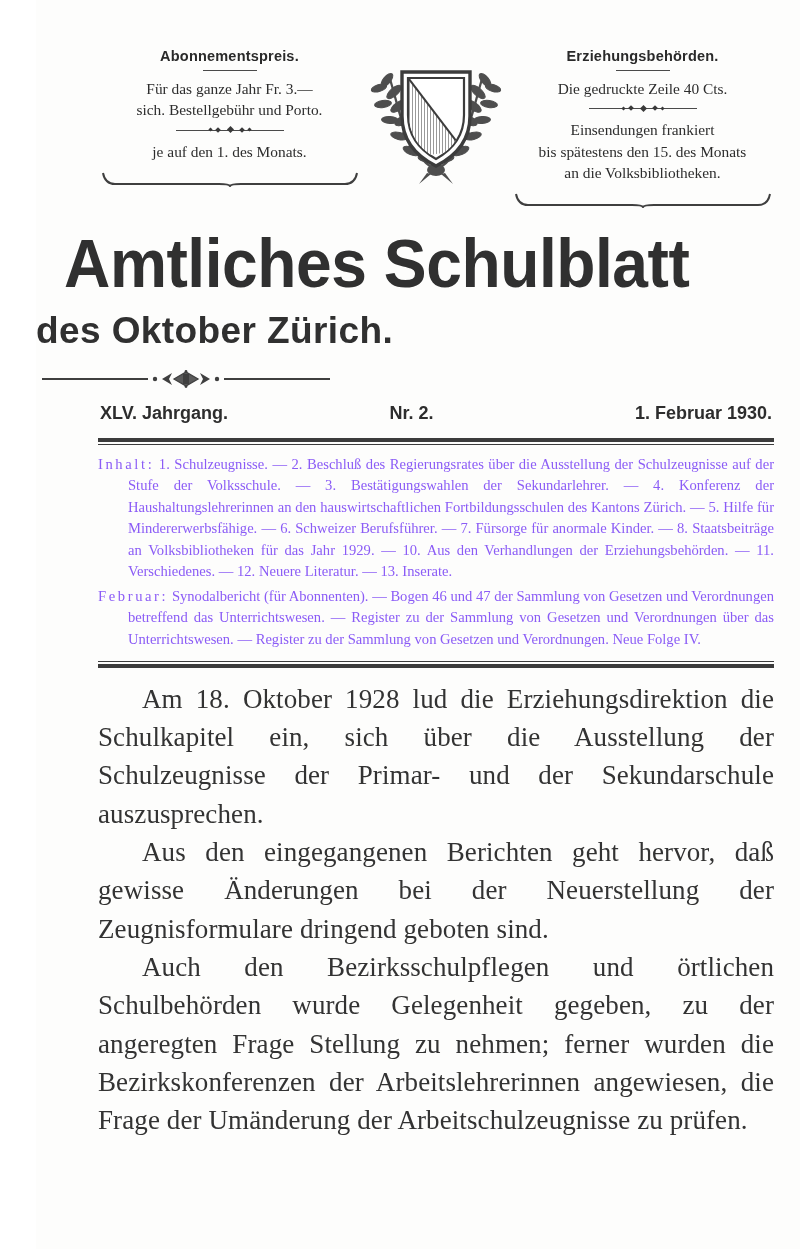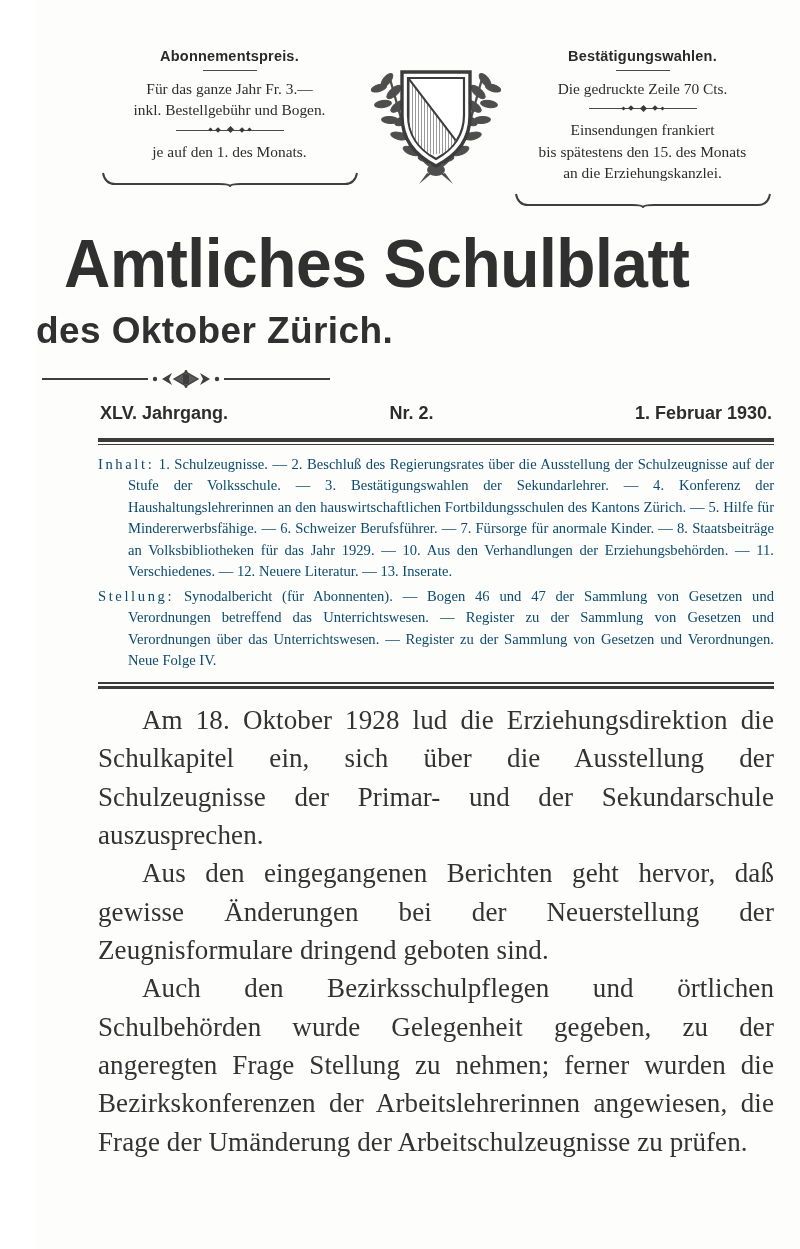--- a/index.html
+++ b/index.html
@@ -166,21 +166,21 @@
     height: 3.3px;
     background: #3c3c3c;
   }
 
   
   .contents {
     margin: 9px 62px 0 62px;
     font-size: 14.6px;
     line-height: 1.47;
     text-align: justify;
-    color: #0c4a6e;
+    color: #8b5cf6;
   }
   .contents p {
     margin: 0;
     padding-left: 30px;
     text-indent: -30px;
   }
   .contents p + p { margin-top: 3px; }
   .sperr {
     letter-spacing: 2.6px;
   }
@@ -213,21 +213,21 @@
 
 <div class="page">
 
   
   <div class="masthead">
 
     <div class="mast-col">
       <div class="mast-title">Abonnementspreis.</div>
       <div class="mast-rule-plain"></div>
       <div class="mast-line">Für das ganze Jahr Fr. 3.—</div>
-      <div class="mast-line">inkl. Bestellgebühr und Bogen.</div>
+      <div class="mast-line">sich. Bestellgebühr und Porto.</div>
       <div class="mast-orn">
         <span class="d l2"></span>
           <span class="d l1"></span>
           <span class="d c"></span>
         <span class="d r1"></span>
           <span class="d r2"></span>
       </div>
       <div class="mast-line">je auf den 1. des Monats.</div>
       <svg class="mast-brace" viewBox="0 0 258 16">
         <path d="M2 2 Q4 13 14 13 L118 13 Q128 13 129 15 Q130 13 140 13 L244 13 Q254 13 256 2" fill="none" stroke="#3f3f3f" stroke-width="2"></path>
@@ -287,33 +287,33 @@
       <clipPath id="shieldclip">
         <path d="M48 25 L102 25 L102 61 C102 82 90 96 75 104 C60 96 48 82 48 61 Z"></path>
       </clipPath>
       <g clip-path="url(#shieldclip)">
         <polygon points="48,25 102,96 48,104" fill="url(#hatch)"></polygon>
         <line x1="48" y1="25" x2="102" y2="96" stroke="#3c3c3c" stroke-width="2"></line>
       </g>
     </svg>
 
     <div class="mast-col">
-      <div class="mast-title">Bestätigungswahlen.</div>
+      <div class="mast-title">Erziehungsbehörden.</div>
       <div class="mast-rule-plain"></div>
-      <div class="mast-line">Die gedruckte Zeile 70 Cts.</div>
+      <div class="mast-line">Die gedruckte Zeile 40 Cts.</div>
       <div class="mast-orn">
         <span class="d l2"></span>
           <span class="d l1"></span>
           <span class="d c"></span>
         <span class="d r1"></span>
           <span class="d r2"></span>
       </div>
       <div class="mast-line">Einsendungen frankiert</div>
       <div class="mast-line">bis spätestens den 15. des Monats</div>
-      <div class="mast-line">an die Erziehungskanzlei.</div>
+      <div class="mast-line">an die Volksbibliotheken.</div>
       <svg class="mast-brace" viewBox="0 0 258 16">
         <path d="M2 2 Q4 13 14 13 L118 13 Q128 13 129 15 Q130 13 140 13 L244 13 Q254 13 256 2" fill="none" stroke="#3f3f3f" stroke-width="2"></path>
       </svg>
     </div>
   </div>
 
   
   <div class="bigtitle-wrap">
     <div class="bigtitle">Amtliches Schulblatt</div>
     <div class="subtitle">des Oktober Zürich.</div>
@@ -347,21 +347,21 @@
     <div class="thin"></div>
   </div>
 
   
   <div class="contents">
     <p>
       <span class="sperr">Inhalt:</span>
       <span>1. Schulzeugnisse. — 2. Beschluß des Regierungsrates über die Ausstellung der Schulzeugnisse auf der Stufe der Volksschule. — 3. Bestätigungswahlen der Sekundarlehrer. — 4. Konferenz der Haushaltungslehrerinnen an den hauswirtschaftlichen Fortbildungsschulen des Kantons Zürich. — 5. Hilfe für Mindererwerbsfähige. — 6. Schweizer Berufsführer. — 7. Fürsorge für anormale Kinder. — 8. Staatsbeiträge an Volksbibliotheken für das Jahr 1929. — 10. Aus den Verhandlungen der Erziehungsbehörden. — 11. Verschiedenes. — 12. Neuere Literatur. — 13. Inserate.</span>
     </p>
     <p>
-      <span class="sperr">Stellung:</span>
+      <span class="sperr">Februar:</span>
       <span>Synodalbericht (für Abonnenten). — Bogen 46 und 47 der Sammlung von Gesetzen und Verordnungen betreffend das Unterrichtswesen. — Register zu der Sammlung von Gesetzen und Verordnungen über das Unterrichtswesen. — Register zu der Sammlung von Gesetzen und Verordnungen. Neue Folge IV.</span>
     </p>
   </div>
 
   
   <div class="rule-block-bot">
     <div class="thin"></div>
     <div class="gap"></div>
     <div class="thick"></div>
   </div>

